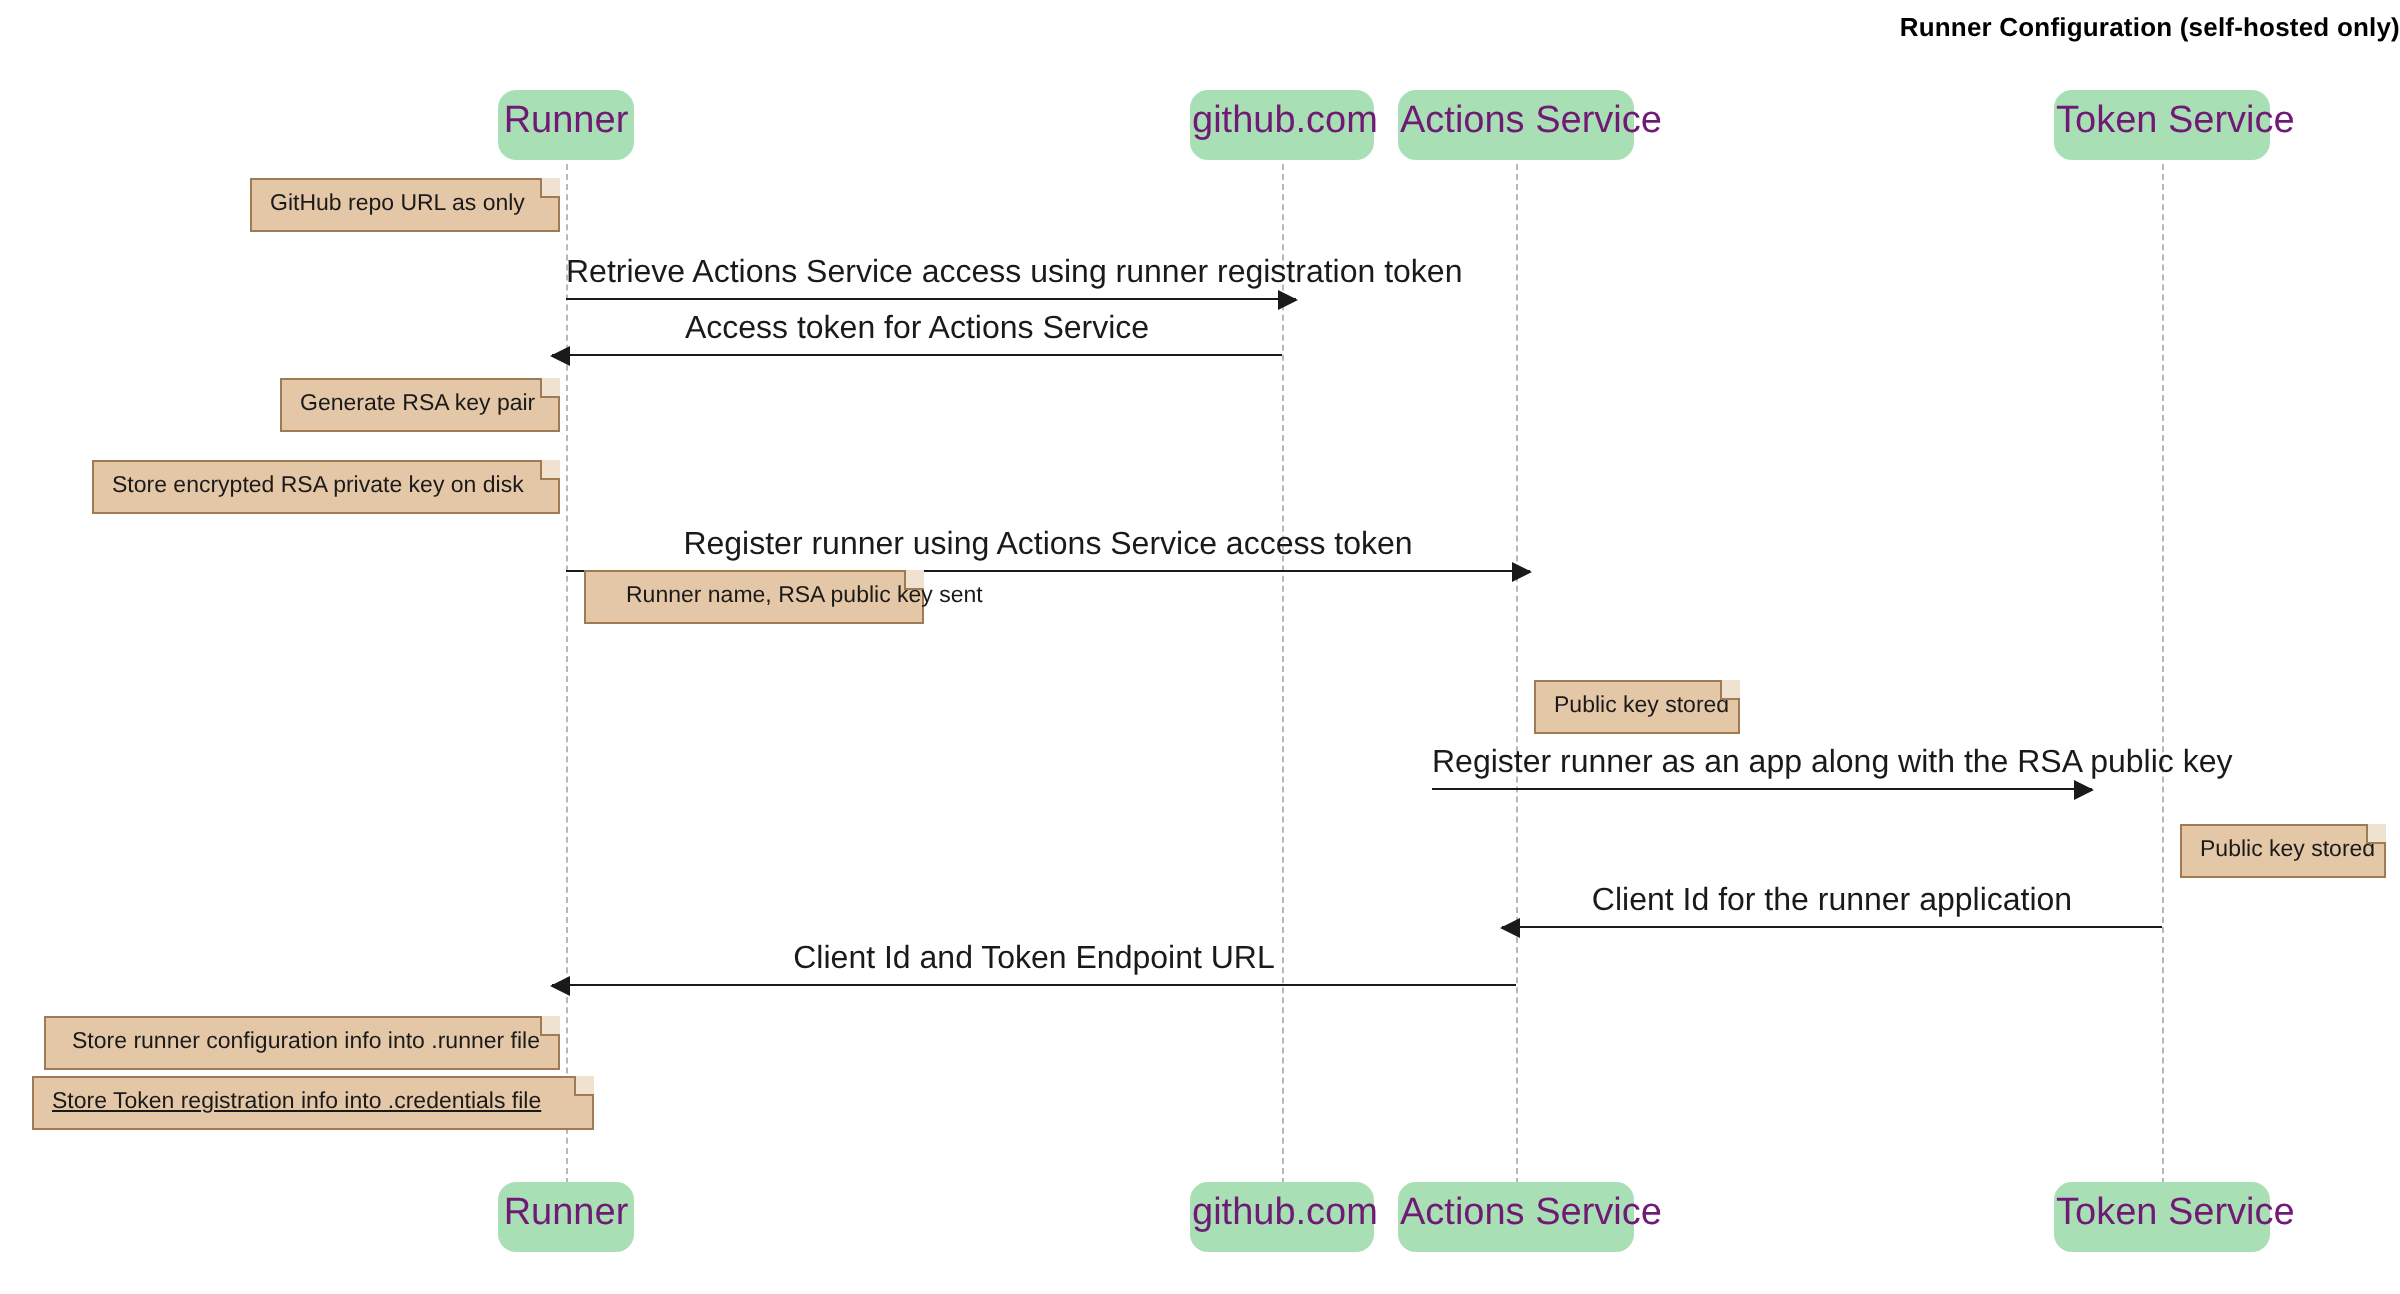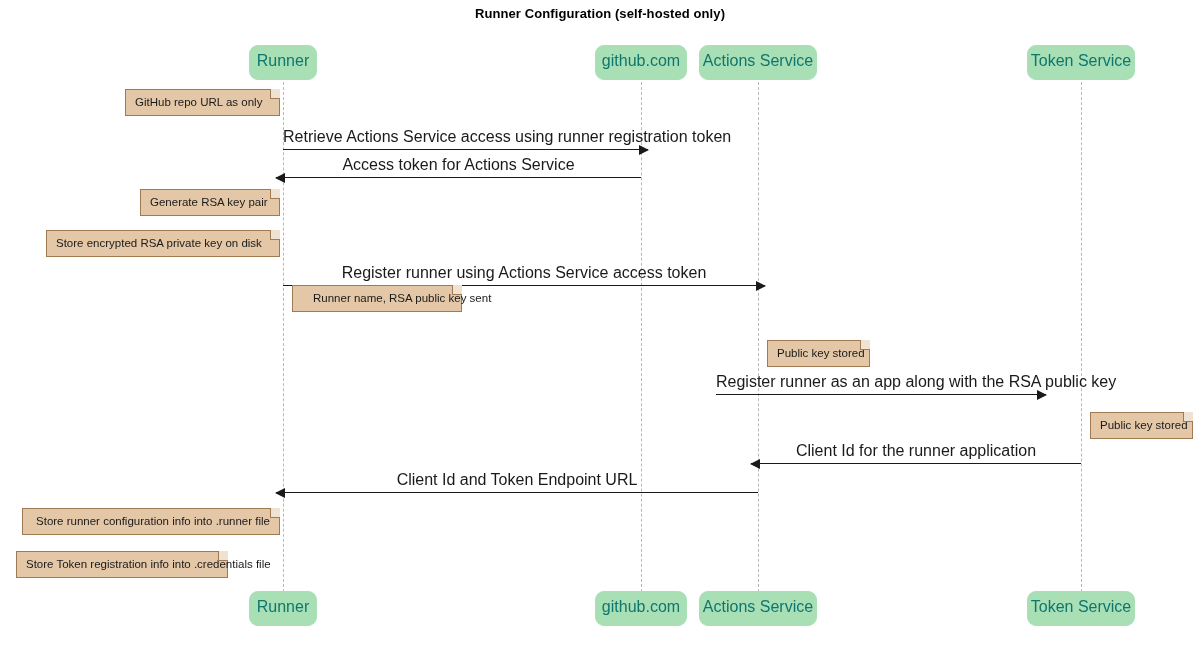--- a/index.html
+++ b/index.html
@@ -16,41 +16,41 @@
     width: 1200px;
     height: 647px;
     background: #ffffff;
     overflow: hidden;
   }
   #diagram-title {
     position: absolute;
     top: 6px;
     left: 0;
     width: 1200px;
-    text-align: center;
+    text-align: right;
     font-size: 13px;
     font-weight: bold;
     letter-spacing: 0.1px;
   }
   .lifeline {
     position: absolute;
     width: 0;
     border-left: 1px dashed #b8b8b8;
   }
   .participant {
     position: absolute;
     box-sizing: border-box;
     background: #a9dfb5;
     border: 1px solid #a9dfb5;
     border-radius: 9px;
     height: 35px;
     line-height: 30px;
     text-align: center;
-    font-size: 16px;
-    color: #0f766e;
+    font-size: 19px;
+    color: #701a75;
     white-space: nowrap;
   }
   .note {
     position: absolute;
     box-sizing: border-box;
     background: #e4c7a7;
     border: 1px solid #a07a52;
     height: 27px;
     line-height: 25px;
     padding: 0 9px;
@@ -182,18 +182,18 @@
   <div class="note" style="left:1090px; top:412px; width:103px;">
     <span>Public key stored</span>
     <span class="dogear"></span>
   </div>
 
   <div class="note" style="left:22px; top:508px; width:258px;text-align:right;">
     <span>Store runner configuration info into .runner file</span>
     <span class="dogear"></span>
   </div>
 
-  <div class="note" style="left:16px; top:551px; width:212px;">
+  <div class="note" style="left:16px; top:538px; width:281px;text-decoration:underline;">
     <span>Store Token registration info into .credentials file</span>
     <span class="dogear"></span>
   </div>
 
 </div>
 
 </body></html>

